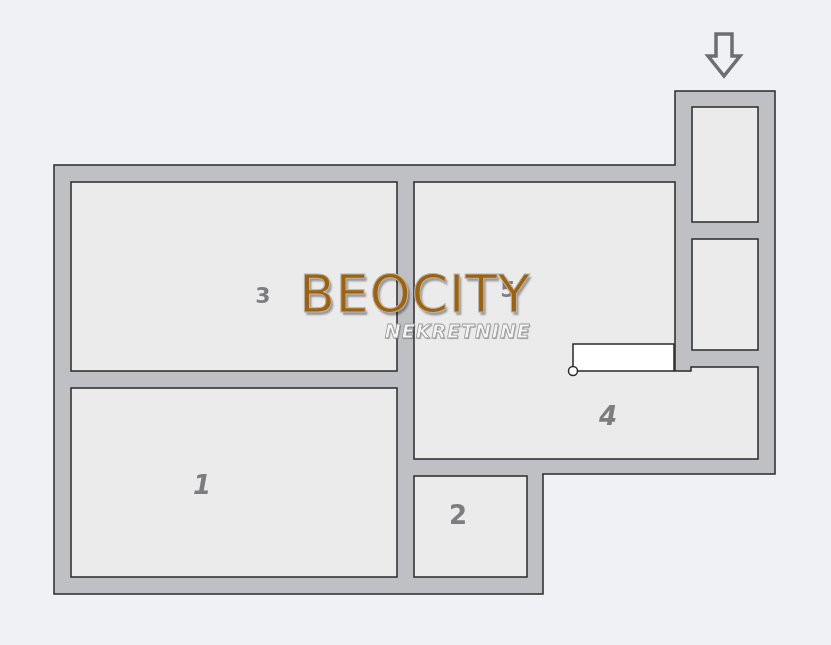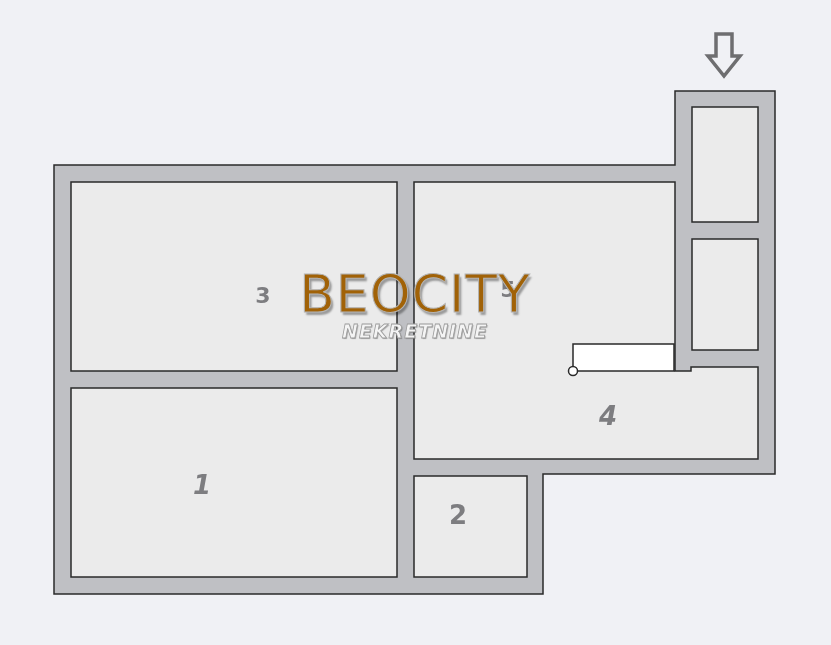--- a/index.html
+++ b/index.html
@@ -39,20 +39,21 @@
     }
     .wm-sub {
       font-family: "DejaVu Sans", sans-serif;
       font-weight: bold;
       font-style: italic;
       font-size: 19px;
       letter-spacing: 1px;
       color: #f4f4f4;
       -webkit-text-stroke: 0.8px #9a9a9a;
       text-shadow: 1px 1px 1px rgba(0,0,0,0.3);
+      text-align: right;
     }
   </style>
 </head>
 <body>
 
 <svg id="plan" viewBox="0 0 831 645" xmlns="http://www.w3.org/2000/svg">
 
   <path d="M54,165 L675,165 L675,91 L775,91 L775,474 L543,474 L543,594 L54,594 Z" fill="#bfc0c4" stroke="#2a2a2a" stroke-width="1.5"></path>
 
   <rect x="71" y="182" width="326" height="189" fill="#ebebeb" stroke="#2a2a2a" stroke-width="1.5"></rect>

